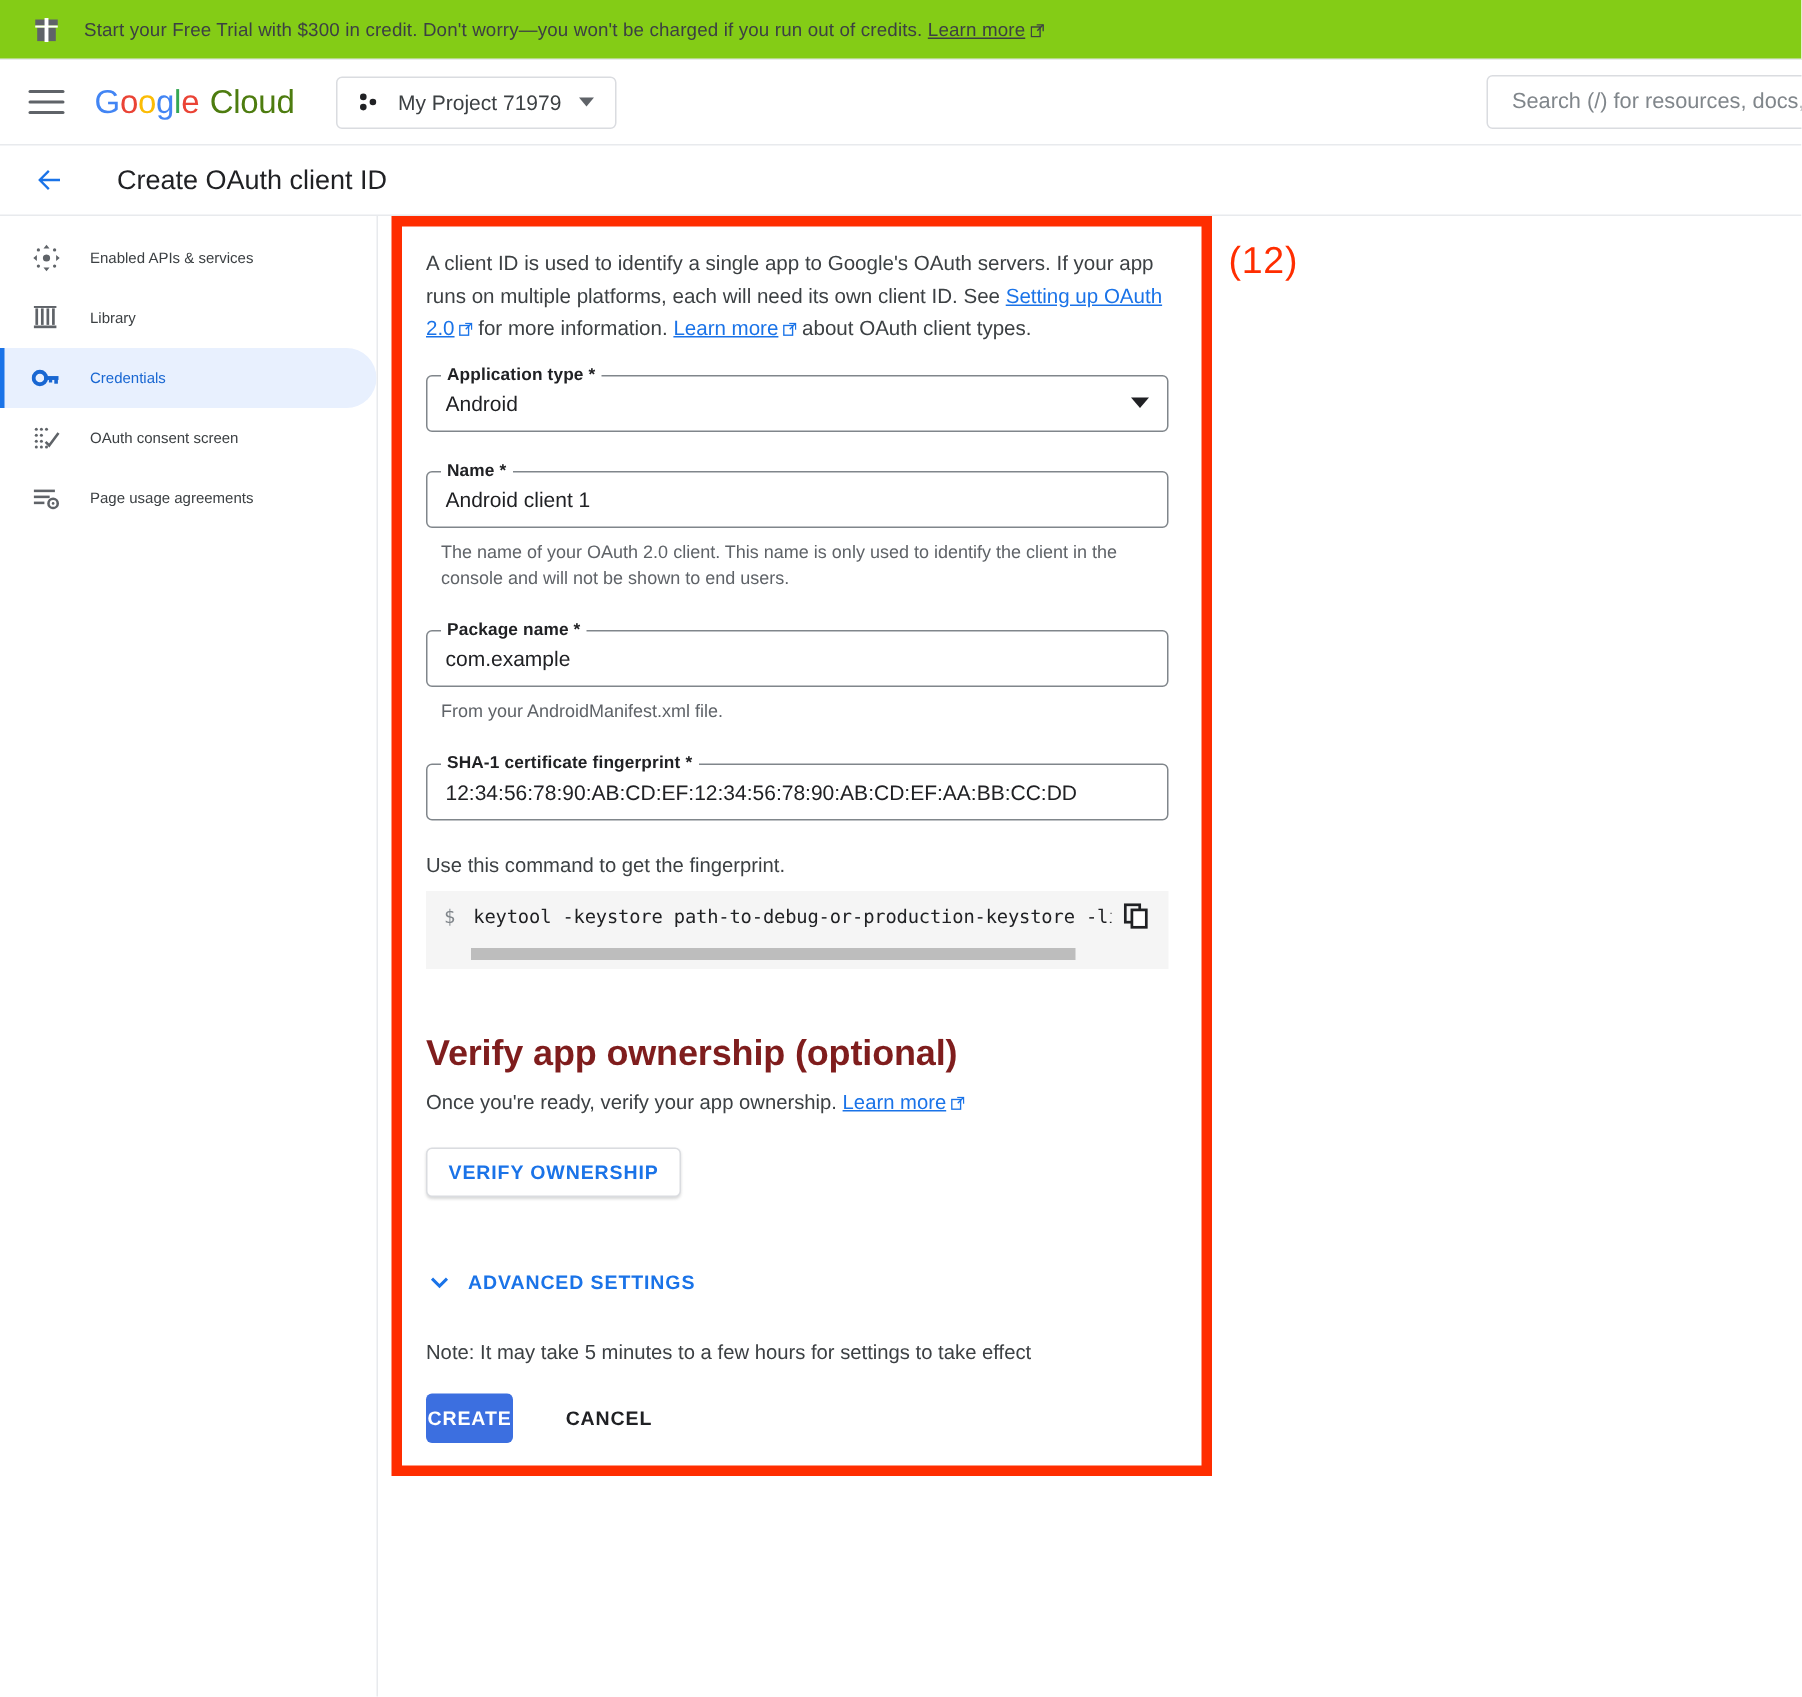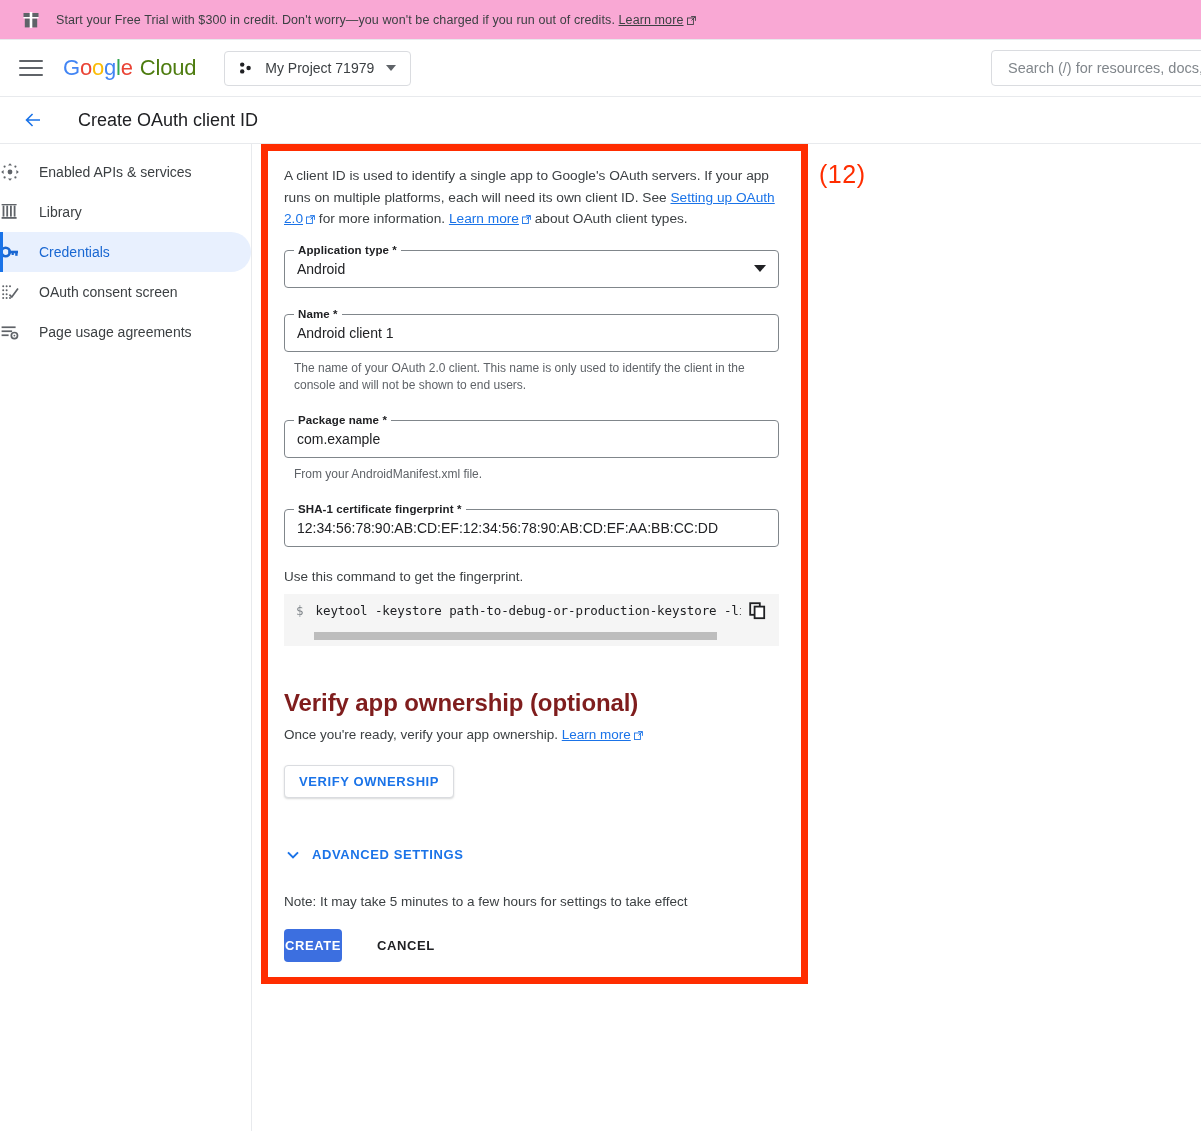--- a/index.html
+++ b/index.html
@@ -12,21 +12,21 @@
     overflow: hidden;
   }
 
   
   .trial-banner {
     height: 40px;
     display: flex;
     align-items: center;
     padding: 0 0 0 22px;
     border-bottom: 1px solid #e8eaed;
-    background: #f9a8d4;
+    background: #84cc16;
   }
   .gift-icon { width: 18px; height: 18px; flex: 0 0 18px; margin-right: 16px; }
   .trial-text {
     font-size: 12.5px;
     color: #3c4043;
     letter-spacing: .1px;
     white-space: nowrap;
   }
   .trial-text a {
     color: #3c4043;
@@ -155,22 +155,23 @@
     width: 252px;
     flex: 0 0 252px;
     border-right: 1px solid #e8eaed;
     padding-top: 8px;
     background: #fff;
   }
   .nav-item {
     height: 40px;
     display: flex;
     align-items: center;
-    cursor: pointer;
-    font-size: 14px;
+    padding-left: 21px;
+    cursor: pointer;
+    font-size: 10px;
     color: #3c4043;
     border-radius: 0 20px 20px 0;
     margin-right: 0;
     text-align: center;
   }
   .nav-item .ni-icon { width: 20px; height: 20px; flex: 0 0 20px; margin-right: 19px; }
   .nav-item.active { background: #e8f0fe; color: #1967d2; position: relative; }
   .nav-item.active::before {
     content:""; position:absolute; left:0; top:0; bottom:0; width:3px; background:#1a73e8;
   }

